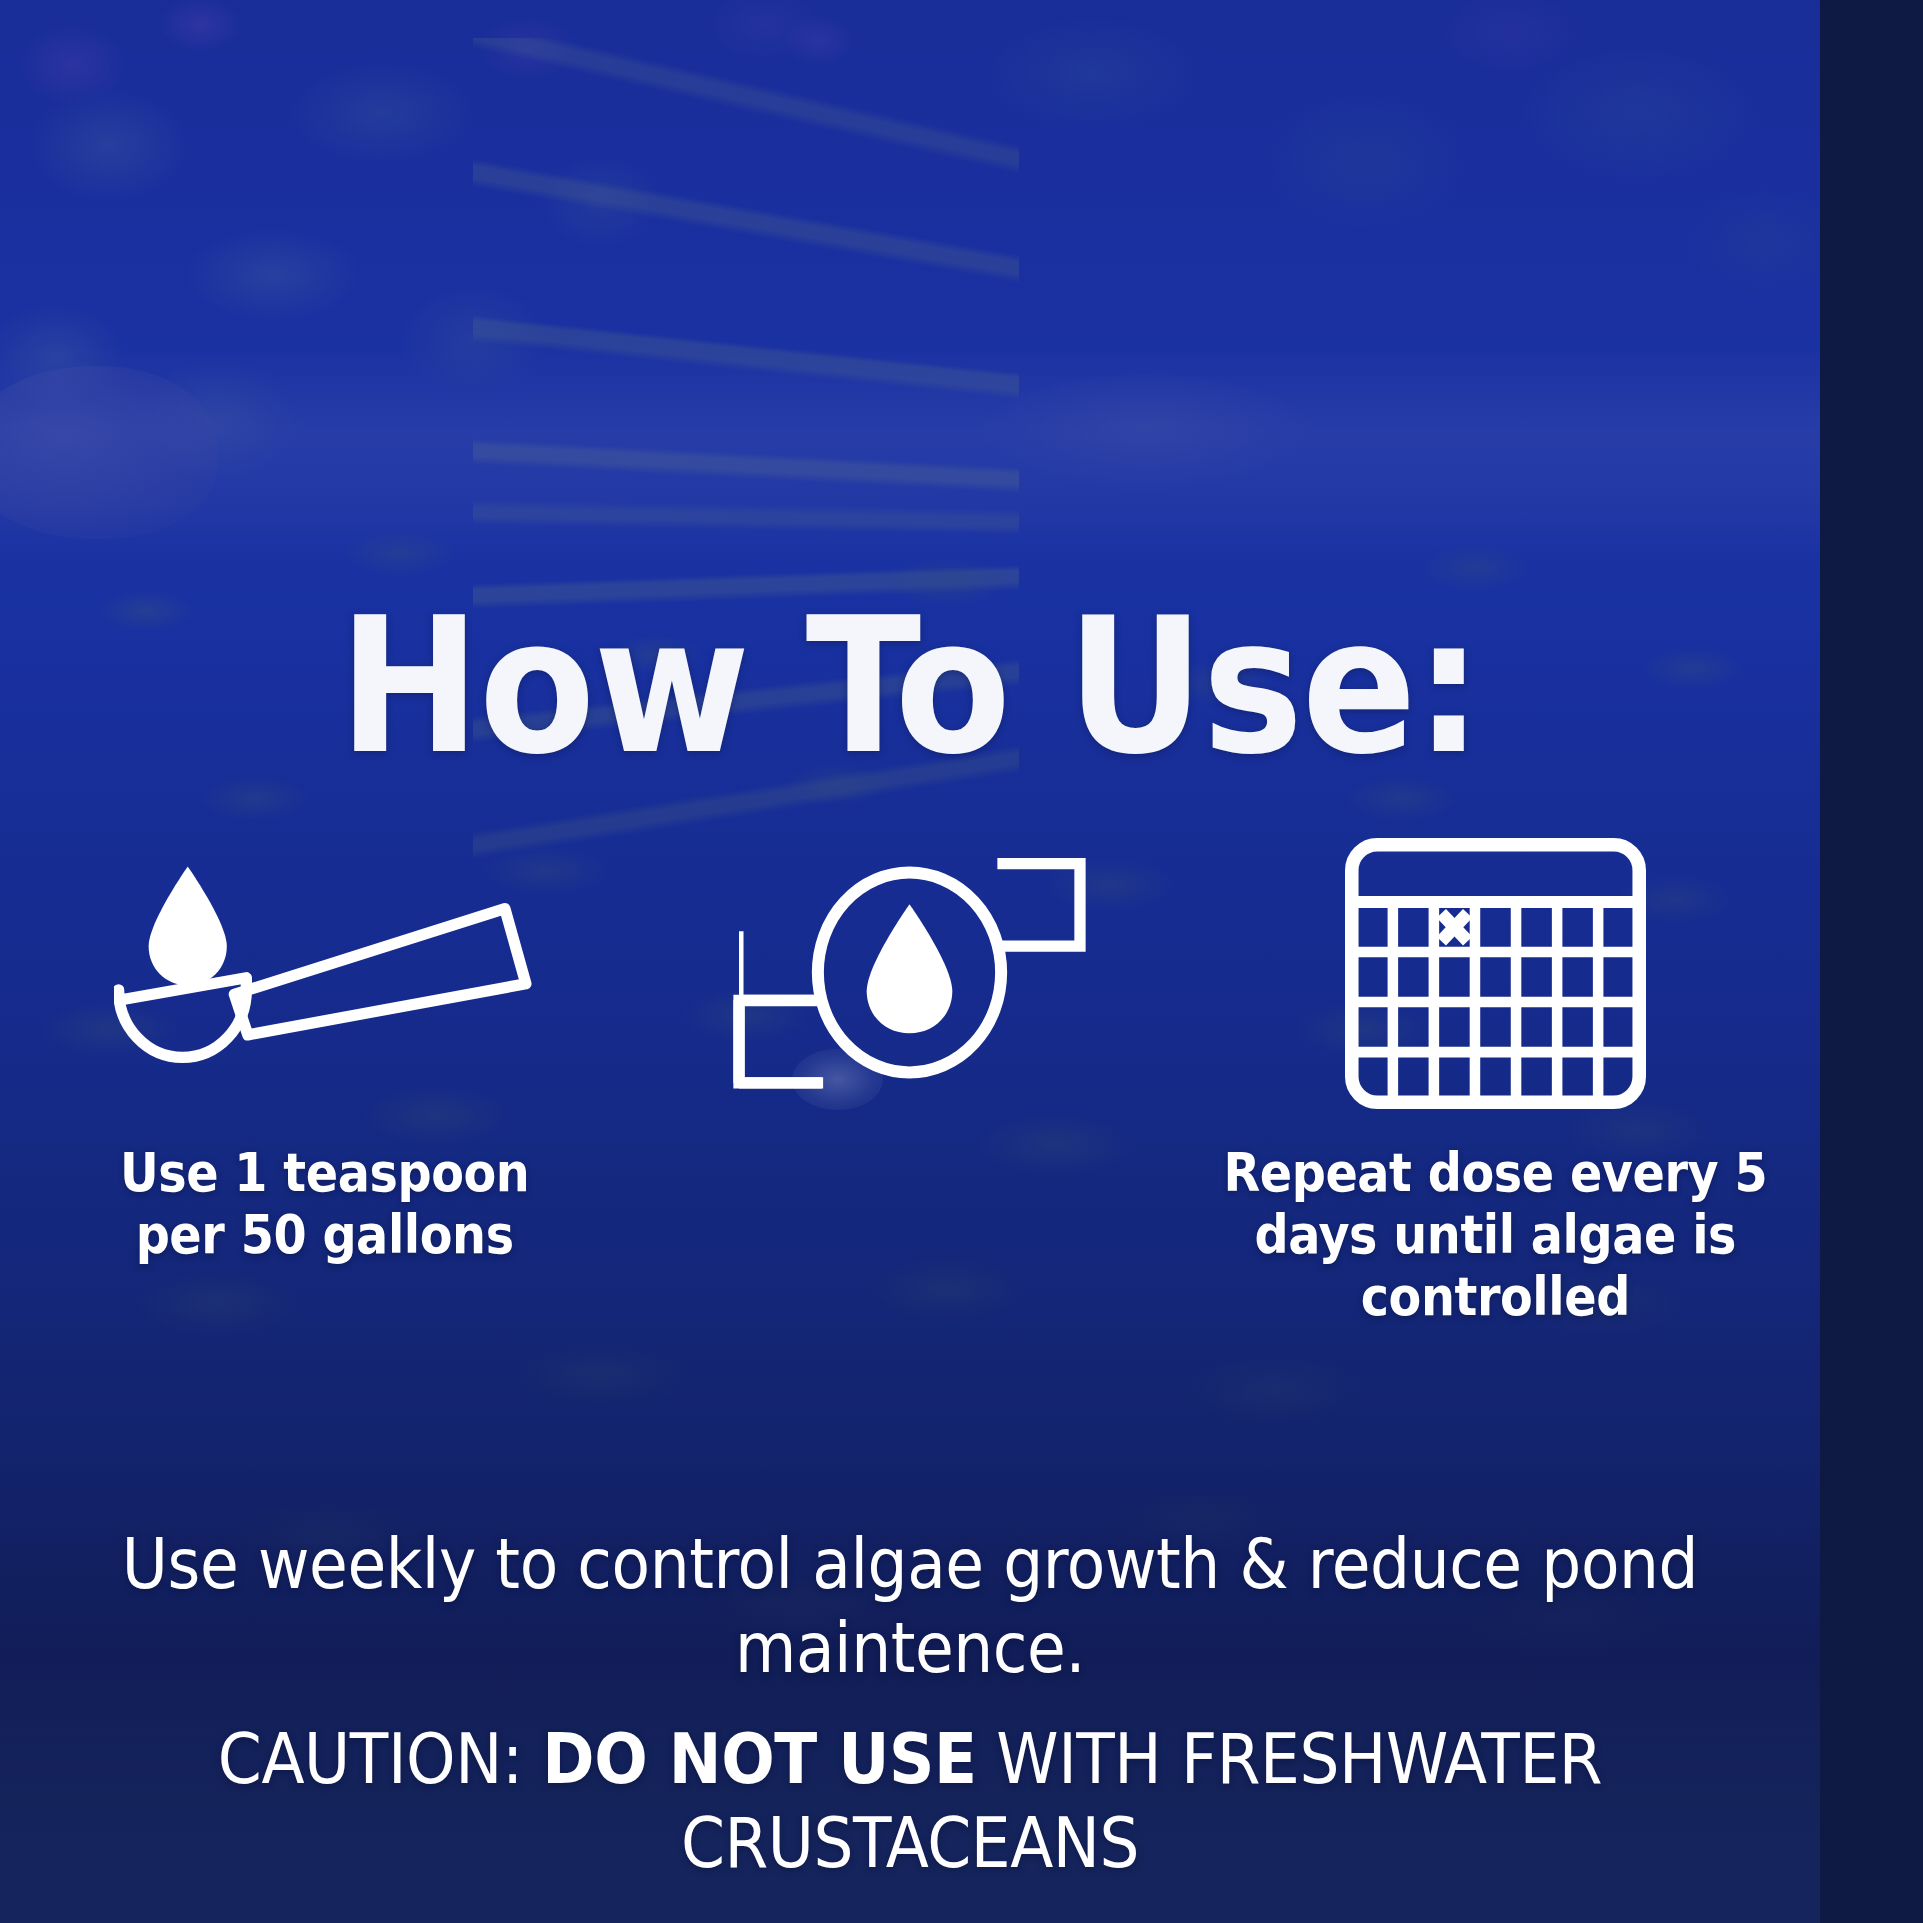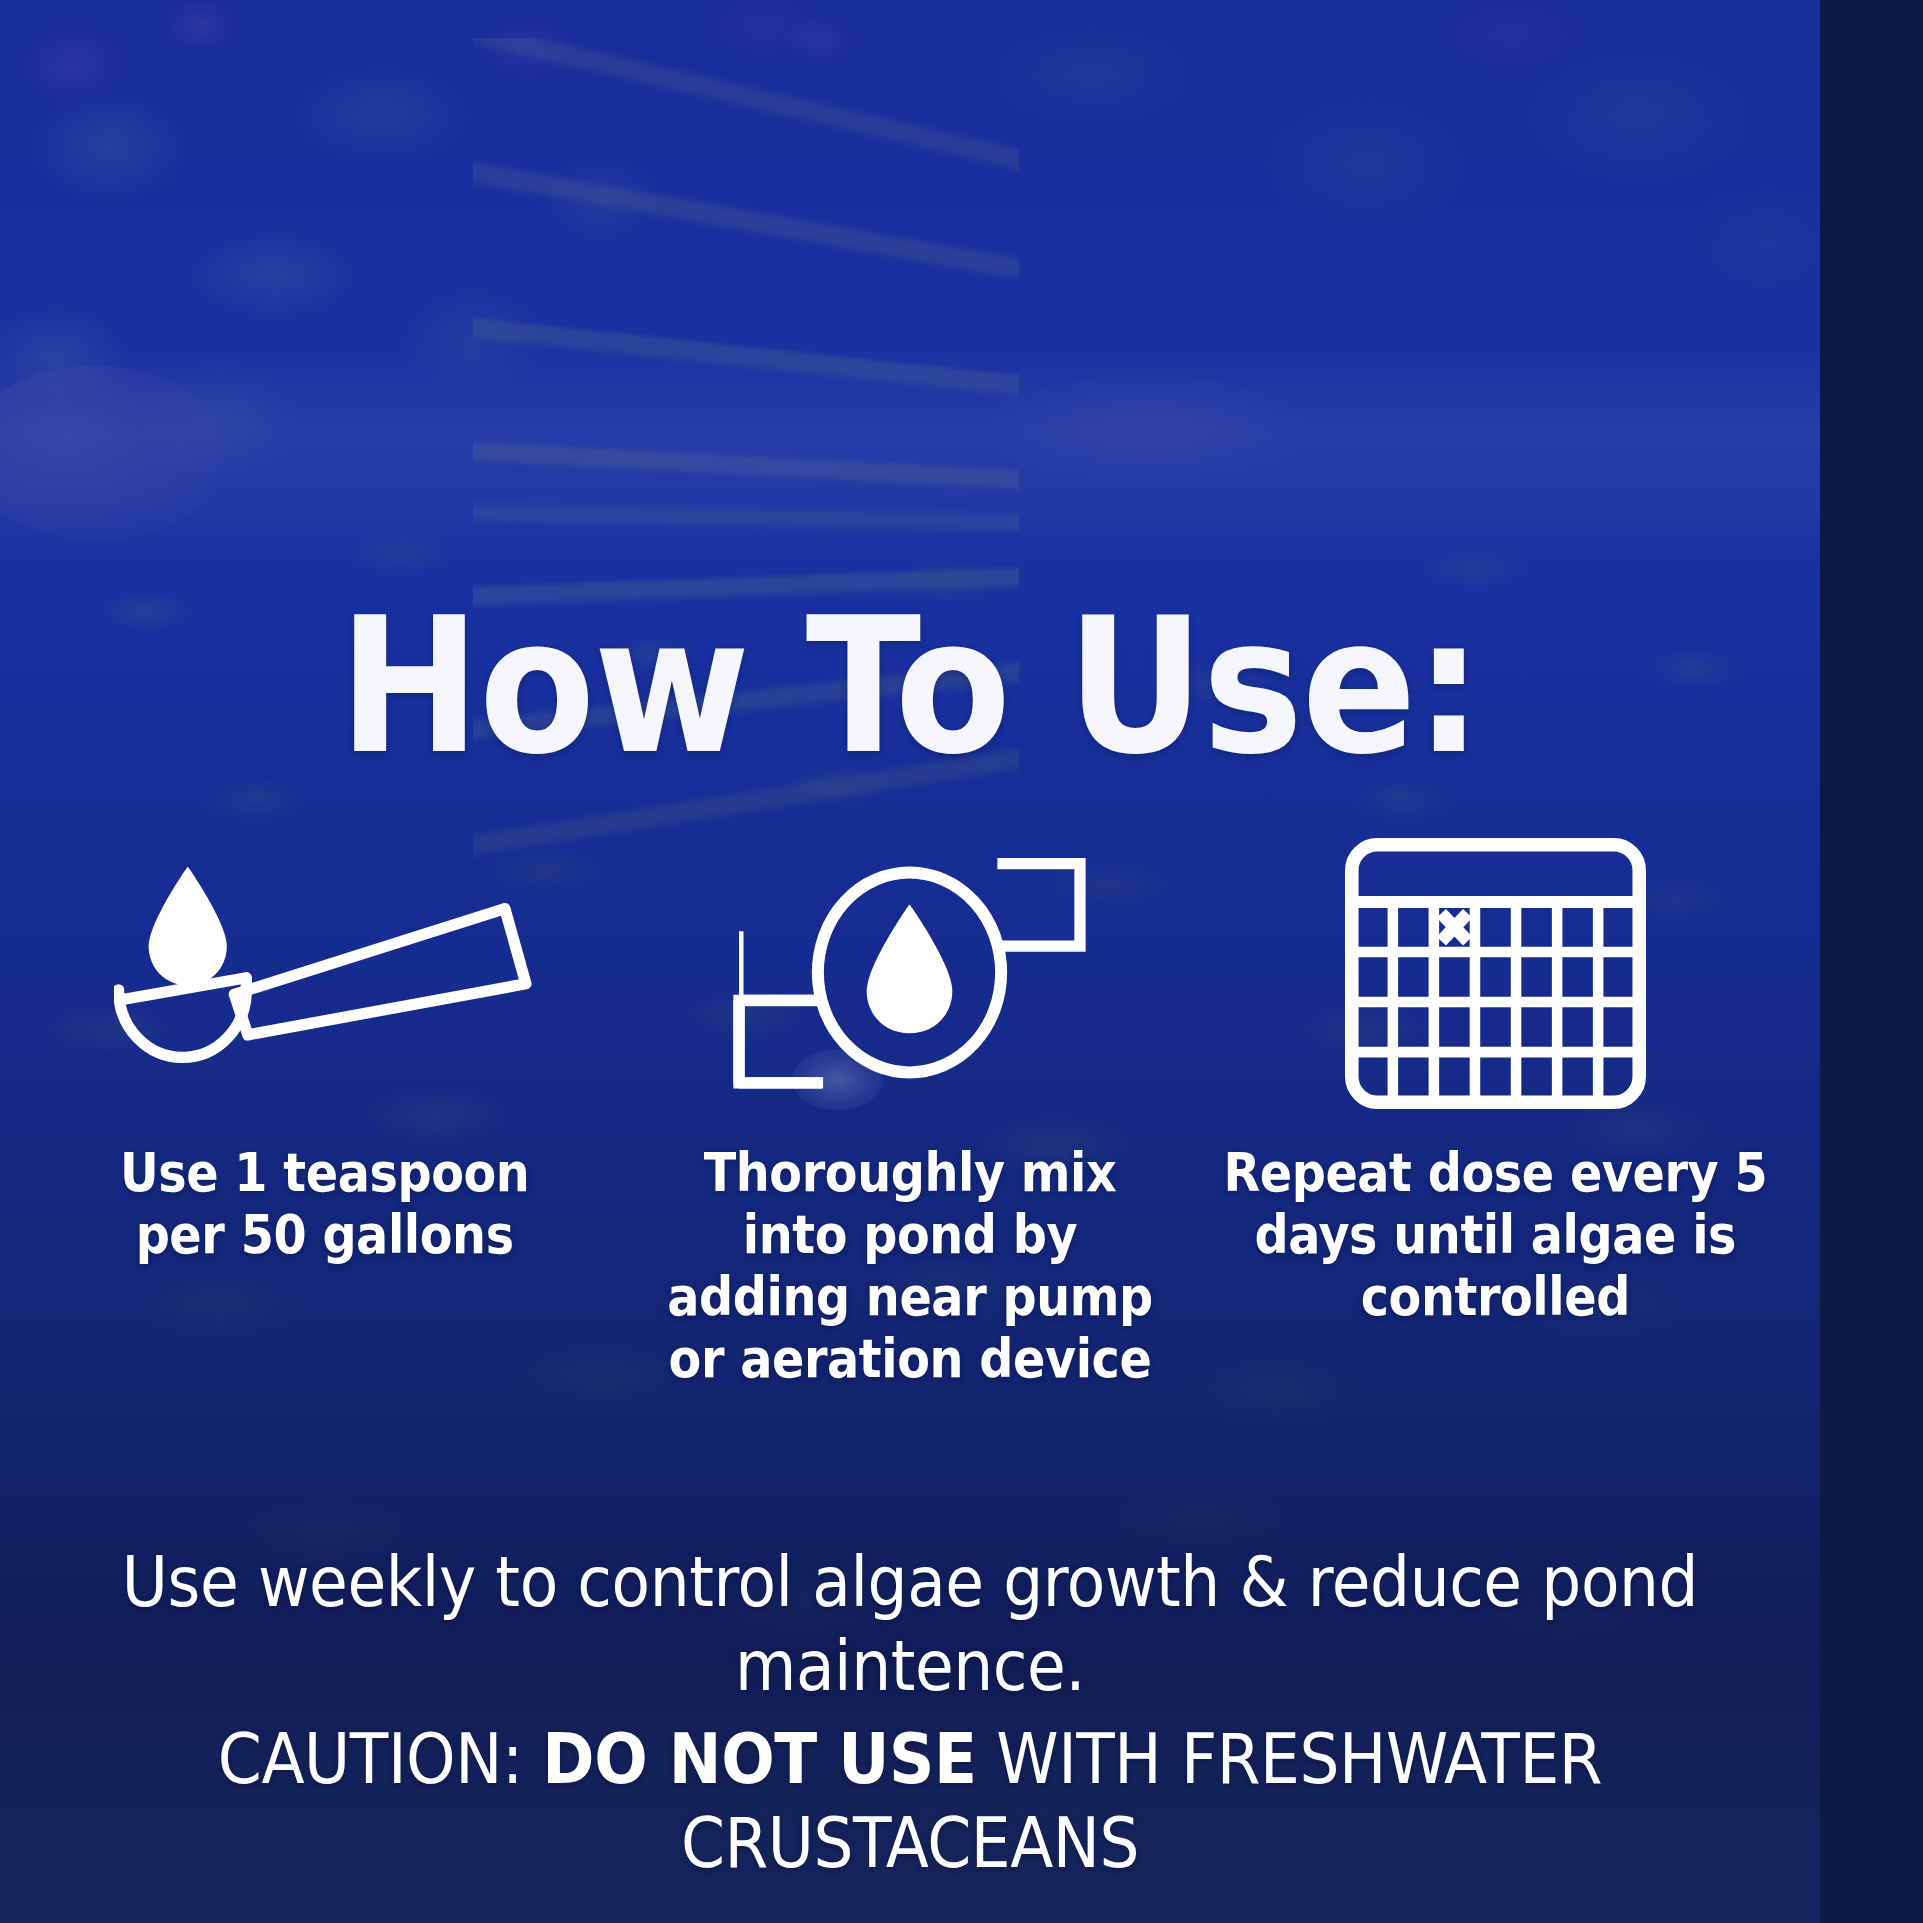--- a/index.html
+++ b/index.html
@@ -198,21 +198,21 @@
     text-align:center;
     color:#ffffff;
   }
   .footer-line{
     font-size:70px;
     line-height:1.2;
     font-weight:400;
     letter-spacing:-0.4px;
     text-shadow:0 2.3px 6.8px rgba(8,16,50,.5);
   }
-  .footer-line.two{margin-top:9px;}
+  .footer-line.two{margin-top:27px;}
   .strong{font-weight:700;}
 </style>
 </head>
 <body>
 
 <div id="stage">
 
   <div class="bg-layer bg-base"></div>
   <div class="bg-layer bg-garden"></div>
   <div class="bg-reeds"></div>
@@ -252,24 +252,20 @@
 
             <path d="M124 98 L14 98 L14 6 L8 6 L8 98 L8 196 L14 196 L14 106 L124 106" fill="#ffffff" transform="translate(0,102)"></path>
             <path d="M8 200 L8 310 M8 200 L120 200 M8 310 L120 310 M8 200 L8 310" fill="none" stroke="#ffffff" stroke-width="15"></path>
             <path d="M118 200 L8 200 L8 310 L118 310" fill="none" stroke="#ffffff" stroke-width="15" stroke-linejoin="miter"></path>
 
             <path d="M352 18 L462 18 L462 128 L352 128" fill="none" stroke="#ffffff" stroke-width="15" stroke-linejoin="miter"></path>
 
             <path d="M235 72 C235 72 292 152 292 188 C292 220 267 244 235 244 C203 244 178 220 178 188 C178 152 235 72 235 72 Z" fill="#ffffff"></path>
           </svg>
         </div>
-        <div class="cap">Thoroughly mix
-into pond by
-adding near pump
-or aeration device</div>
       </div>
 
       <div class="col">
         <div class="icon-wrap">
           <svg width="301" height="271" viewBox="0 0 400 360">
             <rect x="9" y="9" width="382" height="342" rx="34" ry="34" fill="none" stroke="#ffffff" stroke-width="18"></rect>
 
             <line x1="9" y1="85" x2="391" y2="85" stroke="#ffffff" stroke-width="16"></line>
 
             <line x1="63.6" y1="85" x2="63.6" y2="351" stroke="#ffffff" stroke-width="14"></line>

